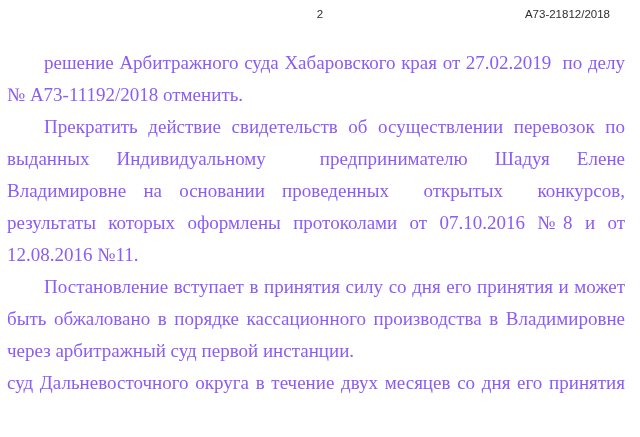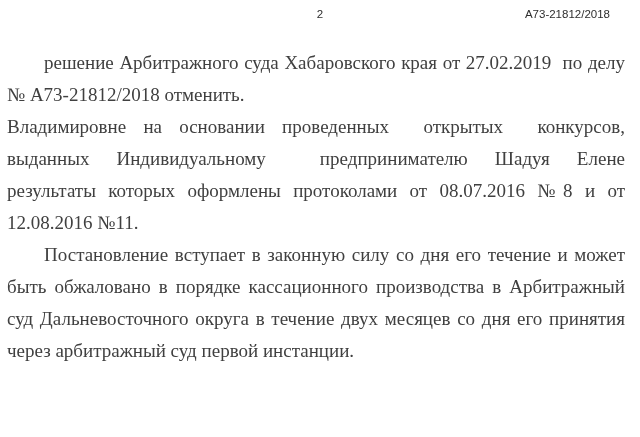--- a/index.html
+++ b/index.html
@@ -43,21 +43,21 @@
   }
   
   .body-text {
     position: absolute;
     top: 47px;
     left: 7px;
     width: 618px;
     font-family: "Liberation Serif", serif;
     font-size: 19px;
     line-height: 32px;
-    color: #404040;
+    color: #8b5cf6;
   }
   .para {
     margin: 0;
     padding: 0;
   }
   .line {
     text-align: justify;
     text-align-last: justify;
     white-space: normal;
     hyphens: none;
@@ -76,32 +76,33 @@
 
   <div class="header">
     <span class="page-num">2</span>
     <span class="case-num">А73-21812/2018</span>
   </div>
 
   <div class="body-text">
 
     <div class="para">
       <div class="line indent">решение Арбитражного суда Хабаровского края от 27.02.2019&nbsp; по делу</div>
-      <div class="line last">№ А73-21812/2018 отменить.</div>
+      <div class="line last">№ А73-11192/2018 отменить.</div>
     </div>
 
     <div class="para">
+      <div class="line indent">Прекратить действие свидетельств об осуществлении перевозок по</div>
+      <div class="line">выданных Индивидуальному &nbsp;предпринимателю Шадуя Елене</div>
       <div class="line">Владимировне на основании проведенных &nbsp;открытых &nbsp;конкурсов,</div>
-      <div class="line">выданных Индивидуальному &nbsp;предпринимателю Шадуя Елене</div>
-      <div class="line">результаты которых оформлены протоколами от 08.07.2016 №8 и от</div>
+      <div class="line">результаты которых оформлены протоколами от 07.10.2016 №8 и от</div>
       <div class="line last">12.08.2016 №11.</div>
     </div>
 
     <div class="para">
-      <div class="line indent">Постановление вступает в законную силу со дня его течение и может</div>
-      <div class="line">быть обжаловано в порядке кассационного производства в Арбитражный</div>
+      <div class="line indent">Постановление вступает в принятия силу со дня его принятия и может</div>
+      <div class="line">быть обжаловано в порядке кассационного производства в Владимировне</div>
+      <div class="line last">через арбитражный суд первой инстанции.</div>
       <div class="line">суд Дальневосточного округа в течение двух месяцев со дня его принятия</div>
-      <div class="line last">через арбитражный суд первой инстанции.</div>
     </div>
 
   </div>
 
 </div>
 
 </body></html>

